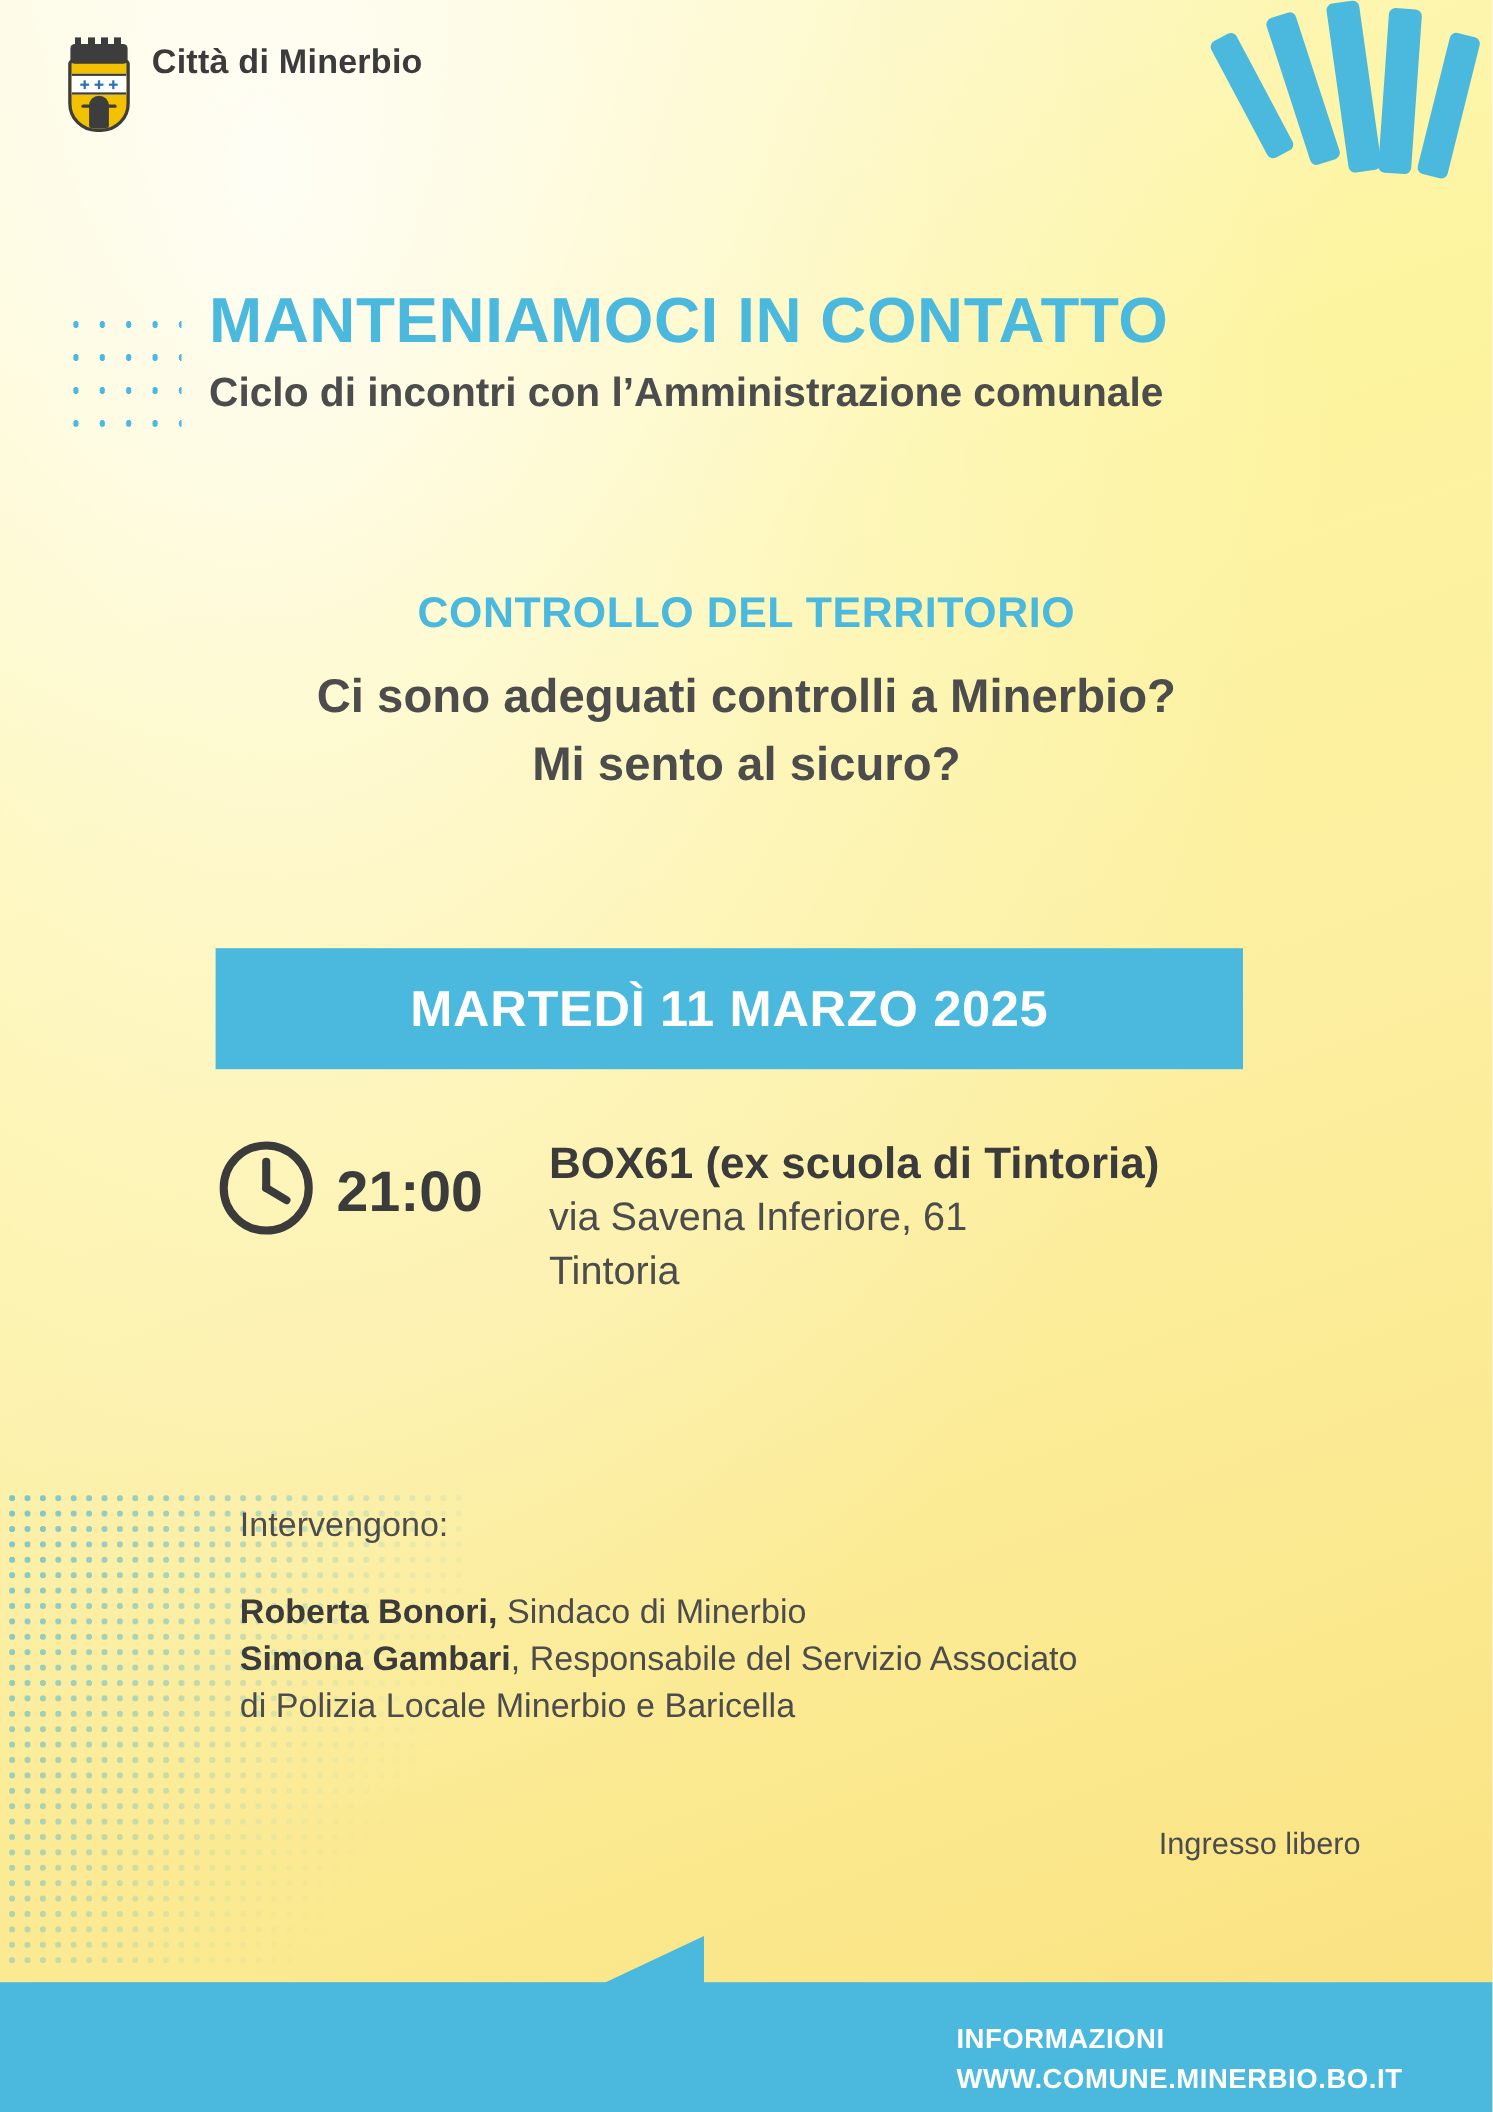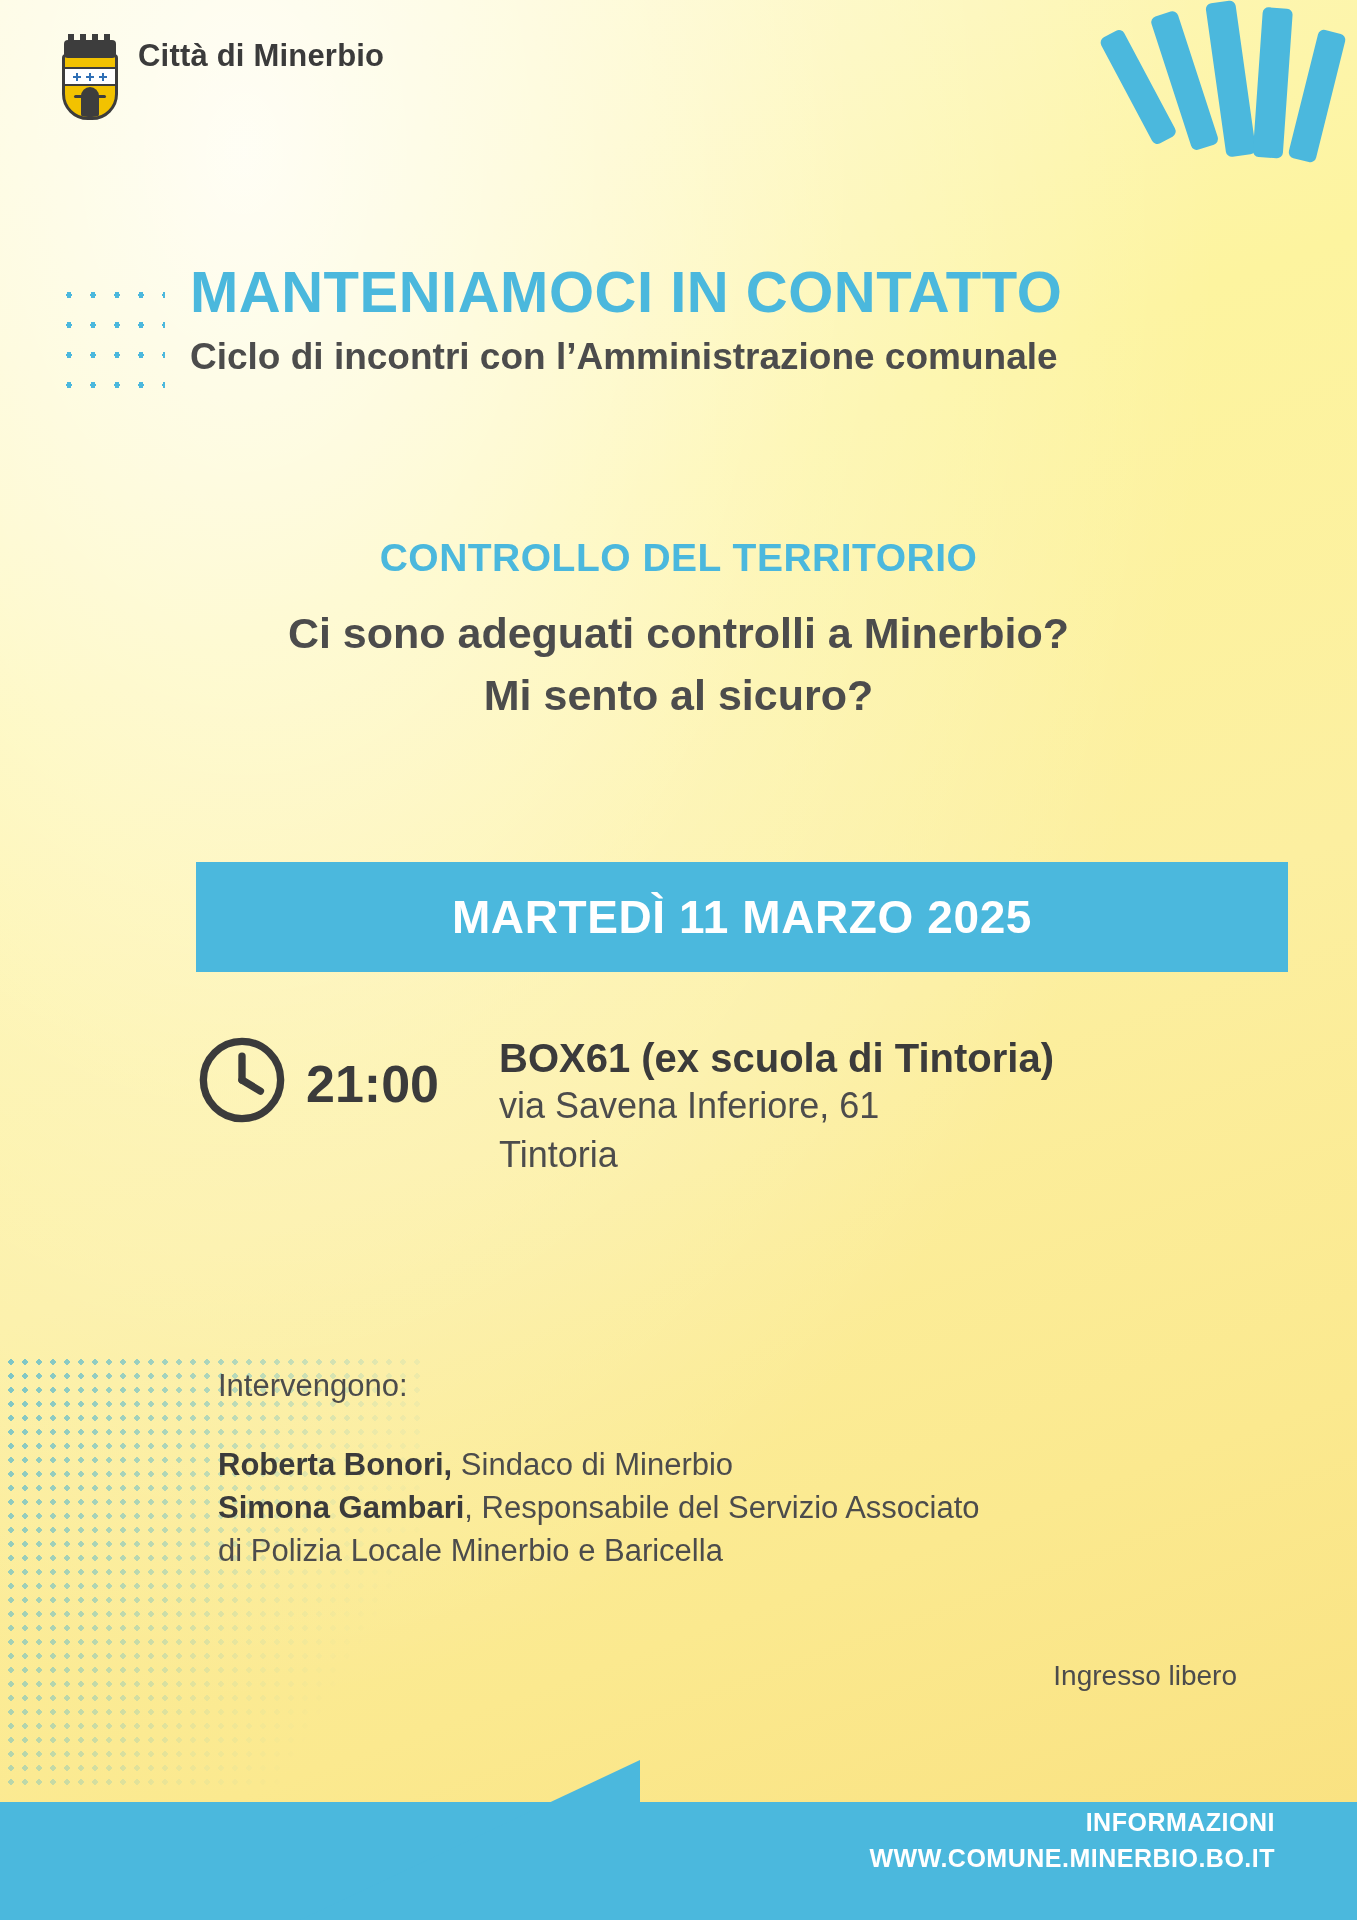--- a/index.html
+++ b/index.html
@@ -209,21 +209,21 @@
     font-weight: bold;
     color: #4c4c4c;
     line-height: 1.45;
   }
 
   
   .date-bar {
     position: absolute;
     left: 196px;
     top: 862px;
-    width: 1092px;
+    width: 934px;
     height: 110px;
     background: #4bb8dd;
     display: flex;
     align-items: center;
     justify-content: center;
   }
   .date-text {
     color: #ffffff;
     font-size: 46px;
     font-weight: bold;
@@ -309,22 +309,22 @@
     bottom: 0;
     left: 300px;
     width: 340px;
     height: 160px;
     background: #4bb8dd;
     clip-path: polygon(100% 0, 100% 100%, 0 100%);
   }
   .info-block {
     position: absolute;
     right: 82px;
-    bottom: 44px;
-    text-align: right;
+    bottom: 12px;
+    text-align: left;
     color: #ffffff;
     line-height: 1.45;
   }
   .info-title {
     font-size: 25px;
     font-weight: bold;
     letter-spacing: 0.5px;
   }
   .info-url {
     font-size: 25px;

